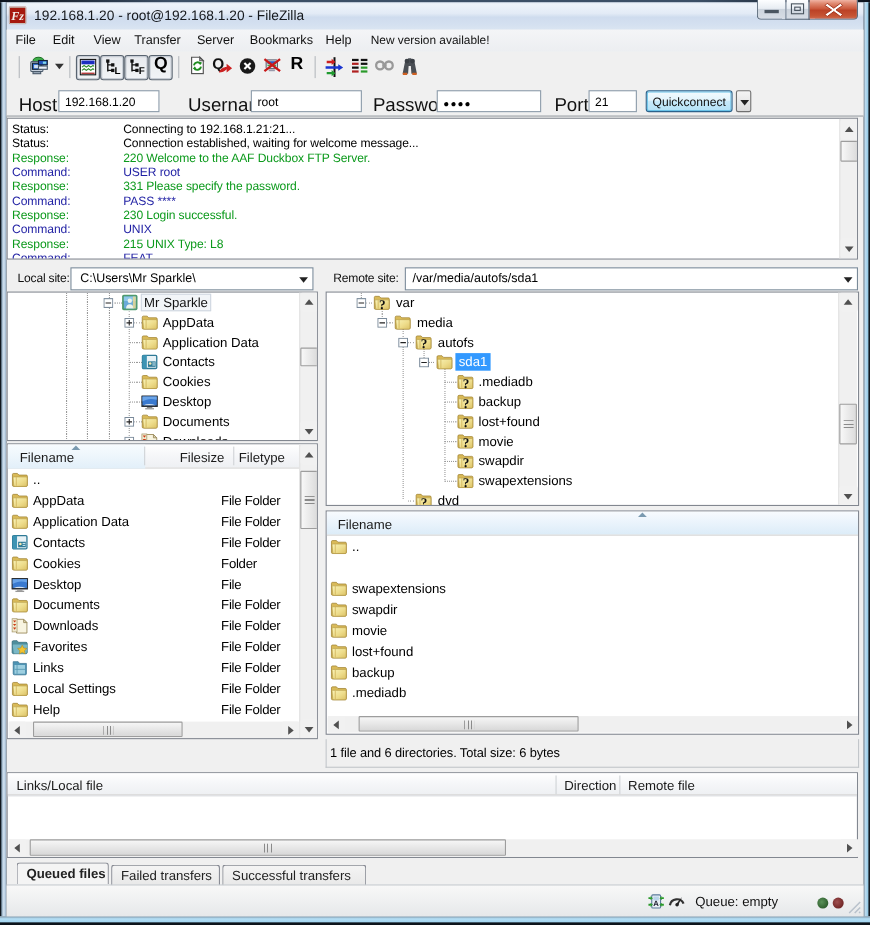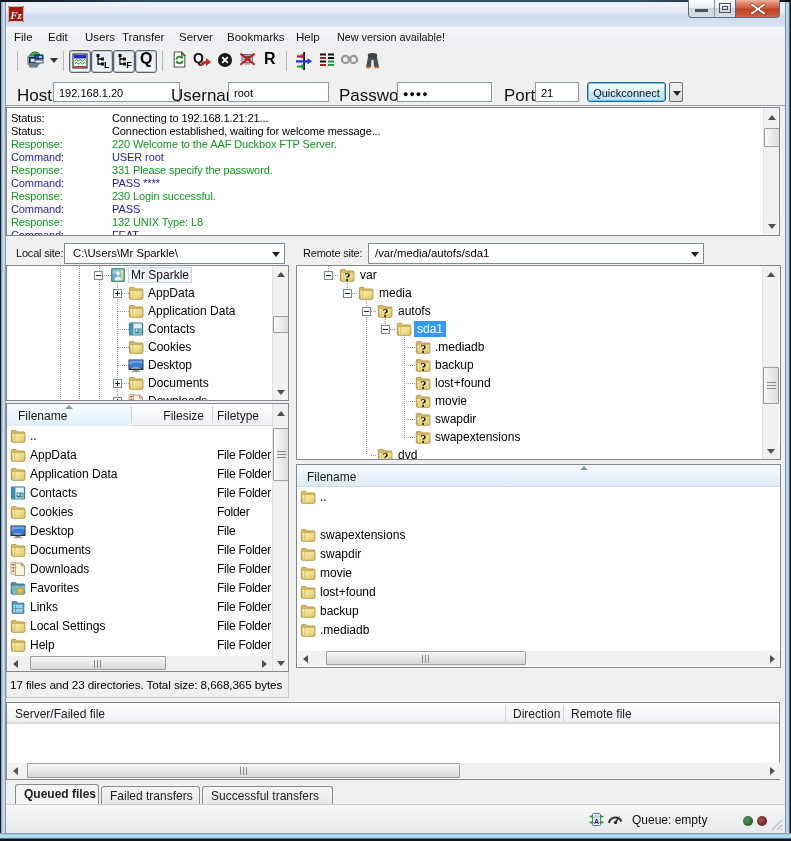--- a/index.html
+++ b/index.html
@@ -52,21 +52,21 @@
   
   .pane { position:absolute; border:1px solid #828790; background:#fff; overflow:hidden; }
   #ltree { left:6px; top:265px; width:283px; height:136px; }
   #rtree { left:296px; top:265px; width:485px; height:195px; }
   #llist { left:6px; top:403px; width:283px; height:269px; }
   #rlist { left:296px; top:464px; width:485px; height:204px; }
   .trow { position:absolute; height:18px; line-height:18px; white-space:nowrap; }
   .lrow { position:absolute; left:0; width:100%; height:19px; line-height:19px; white-space:nowrap; }
   .licon { position:absolute; left:3px; top:1px; width:16px; height:16px; }
   .ltxt { position:absolute; left:23px; top:0; }
-  .ftype { position:absolute; left:210px; top:0; letter-spacing:-0.25px; }
+  .ftype { position:absolute; left:194px; top:0; letter-spacing:-0.25px; }
   .ticon { position:absolute; }
   .vdots { position:absolute; width:1px; background-image:repeating-linear-gradient(180deg,#9a9a9a 0 1px,transparent 1px 2px); }
   .hdots { position:absolute; height:1px; background-image:repeating-linear-gradient(90deg,#9a9a9a 0 1px,transparent 1px 2px); }
   .tsel { position:absolute; top:1px; height:16px; background:#3399ff; color:#fff; padding:0 3px; line-height:16px; }
   .tsel2 { position:absolute; top:1px; height:16px; background:#f2f5f8; border:1px solid #d0d8e0; color:#111; padding:0 2px; line-height:15px; }
   .hdr { position:absolute; left:0; top:0; width:100%; height:21px; background:linear-gradient(180deg,#ffffff,#f6f7f9 45%,#eef0f3); border-bottom:1px solid #d5d5d5; }
   .hdrsort { position:absolute; top:0; height:22px; background:linear-gradient(180deg,#f7fbfe,#eef6fc 45%,#e2eff9); }
   .hdrcell { position:absolute; top:4px; color:#1a1a1a; }
   .hdrline { position:absolute; top:2px; width:1px; height:17px; background:#d0d3d6; }
   .vsb { position:absolute; background:#f0f0f0; border-left:1px solid #e2e2e2; }
@@ -169,37 +169,38 @@
   <div id="frame-top" class="abs"></div>
   <div id="frame-left" class="abs"></div>
   <div id="frame-right" class="abs"></div>
   <div id="frame-bottom" class="abs"></div>
 
   <svg id="fzicon" class="abs" viewBox="0 0 16 16">
     <rect x="0" y="0" width="16" height="16" rx="1" fill="#a6190f"></rect>
     <rect x="0.5" y="0.5" width="15" height="15" rx="1" fill="none" stroke="#c8c0b8" stroke-width="1"></rect>
     <text x="8" y="12.5" font-size="11" font-weight="bold" font-style="italic" fill="#f3efe9" text-anchor="middle" font-family="Liberation Serif">Fz</text>
   </svg>
+  <div id="title" class="abs">192.168.1.20 - root@192.168.1.20 - FileZilla</div>
   <div id="btn-min" class="abs wbtn">
       <div style="position:absolute;left:6px;top:9px;width:13px;height:3px;background:#4a5560;"></div>
     </div>
   <div id="btn-max" class="abs wbtn">
       <div style="position:absolute;left:4px;top:3px;width:12px;height:10px;border:1.5px solid #4a5560;"></div>
       <div style="position:absolute;left:7px;top:6px;width:6px;height:4px;border:1.5px solid #4a5560;"></div>
     </div>
   <div id="btn-close" class="abs wbtn">
       <svg style="position:absolute;left:13px;top:2px" width="18" height="14" viewBox="0 0 18 14">
         <path d="M3 1 L9 5.5 L15 1 L17 3 L11 7 L17 11 L15 13 L9 8.5 L3 13 L1 11 L7 7 L1 3 Z" fill="#fff" stroke="#9c2c16" stroke-width="0.8"></path>
       </svg>
     </div>
 
   <div id="menubar" class="abs">
     <div class="mi" style="left:8px">File</div>
     <div class="mi" style="left:42px">Edit</div>
-    <div class="mi" style="left:79px">Users</div>
+    <div class="mi" style="left:79px">View</div>
     <div class="mi" style="left:116px">Transfer</div>
     <div class="mi" style="left:173px">Server</div>
     <div class="mi" style="left:221px">Bookmarks</div>
     <div class="mi" style="left:290px">Help</div>
     <div class="mi" style="left:331px;font-size:10.8px">New version available!</div>
   </div>
 
   <div id="toolbar" class="abs">
     <div class="tsep" style="left:11px"></div>
     <svg style="position:absolute;left:20px;top:4px" width="18" height="18" viewBox="0 0 18 18">
@@ -288,21 +289,21 @@
     <svg style="position:absolute;left:358px;top:4px" width="17" height="18" viewBox="0 0 17 18">
       <path d="M2 16 L4 6 C4.2 4 6 3 7 3 L7 2 H10 L10 3 C11 3 12.8 4 13 6 L15 16 H10 L9.5 9 H7.5 L7 16 Z" fill="#4a4f55"></path>
       <circle cx="6" cy="4.5" r="2.2" fill="#3a3f45"></circle>
         <circle cx="11" cy="4.5" r="2.2" fill="#3a3f45"></circle>
       <path d="M2.2 15.2 h4 v2 h-4 Z M10.8 15.2 h4 v2 h-4 Z" fill="#d06020"></path>
     </svg>
   </div>
 
   <div id="quickbar" class="abs">
     <div class="qlabel" style="left:11px">Host:</div>
-    <div class="qinput" style="left:47px;width:127px">192.168.1.20</div>
+    <div class="qinput" style="left:47px;width:92px">192.168.1.20</div>
     <div class="qlabel" style="left:165px">Username:</div>
     <div class="qinput" style="left:222px;width:101px">root</div>
     <div class="qlabel" style="left:333px">Password:</div>
     <div class="qinput" style="left:391px;width:95px;letter-spacing:1px;font-size:9px;padding-top:6px">●●●●</div>
     <div class="qlabel" style="left:498px">Port:</div>
     <div class="qinput" style="left:529px;width:44px">21</div>
     <div id="qcbtn">Quickconnect</div>
     <div id="qcdrop">
         <div style="position:absolute;left:3px;top:8px;width:0;height:0;border-left:4px solid transparent;border-right:4px solid transparent;border-top:5px solid #222"></div>
       </div>
@@ -332,45 +333,45 @@
     <div class="logrow" style="top:69px">
         <span class="ll c-cmd">Command:</span>
         <span class="lv c-cmd">PASS ****</span>
       </div>
     <div class="logrow" style="top:82px">
         <span class="ll c-resp">Response:</span>
         <span class="lv c-resp">230 Login successful.</span>
       </div>
     <div class="logrow" style="top:95px">
         <span class="ll c-cmd">Command:</span>
-        <span class="lv c-cmd">PASS</span>
+        <span class="lv c-cmd">UNIX</span>
       </div>
     <div class="logrow" style="top:108px">
         <span class="ll c-resp">Response:</span>
-        <span class="lv c-resp">132 UNIX Type: L8</span>
+        <span class="lv c-resp">215 UNIX Type: L8</span>
       </div>
     <div class="logrow" style="top:121px">
         <span class="ll c-cmd">Command:</span>
         <span class="lv c-cmd">FEAT</span>
       </div>
     <div class="vsb" style="left:756px;top:0;width:17px;height:127px">
       <div class="sbbtn" style="left:0;top:1px">
           <div class="tri" style="left:4px;top:6px;border-left:4px solid transparent;border-right:4px solid transparent;border-bottom:5px solid #505050"></div>
         </div>
       <div class="sbthumb" style="left:0;top:20px;width:16px;height:19px"></div>
       <div class="sbbtn" style="left:0;top:109px">
           <div class="tri" style="left:4px;top:7px;border-left:4px solid transparent;border-right:4px solid transparent;border-top:5px solid #505050"></div>
         </div>
     </div>
   </div>
 
   <div class="sitelabel" style="left:16px">Local site:</div>
   <div class="combo" style="left:64px;width:221px">C:\Users\Mr Sparkle\<span class="arr"></span></div>
   <div class="sitelabel" style="left:303px">Remote site:</div>
-  <div class="combo" style="left:368px;width:336px;padding-left:6px">/var/media/autofs/sda1<span class="arr"></span></div>
+  <div class="combo" style="left:368px;width:412px;padding-left:6px">/var/media/autofs/sda1<span class="arr"></span></div>
 
   <div id="ltree" class="abs pane">
     <div class="vdots" style="left:53px;top:0;height:134px"></div>
     <div class="vdots" style="left:72px;top:0;height:134px"></div>
     <div class="vdots" style="left:92px;top:0;height:134px"></div>
     <div class="vdots" style="left:110px;top:17px;height:117px"></div>
     <div class="trow" style="left:0;top:0">
       <div class="hdots" style="left:97px;top:9px;width:9px"></div>
       <svg class="ticon" style="left:87px;top:5px" width="9" height="9">
           <use href="#exp"></use>
@@ -726,27 +727,27 @@
         </div>
       <div class="sbthumbh" style="left:28px;top:0;width:200px;height:14px">
           <div class="griph"></div>
         </div>
       <div class="sbbtn" style="left:466px;top:0;width:16px;height:15px">
           <div class="tri" style="left:6px;top:4px;border-top:4px solid transparent;border-bottom:4px solid transparent;border-left:5px solid #505050"></div>
         </div>
     </div>
   </div>
 
-  <div id="lstatus" class="abs">
-      <div style="position:absolute;left:3px;top:6px;font-size:11.7px;letter-spacing:-0.1px">17 files and 23 directories. Total size: 8,668,365 bytes</div>
+  <div id="rstatus" class="abs">
+      <div style="position:absolute;left:3px;top:6px;font-size:11.7px;letter-spacing:-0.1px">1 file and 6 directories. Total size: 6 bytes</div>
     </div>
 
   <div id="queue" class="abs">
     <div class="hdr" style="height:20px">
-      <div class="hdrcell" style="left:8px">Server/Failed file</div>
+      <div class="hdrcell" style="left:8px">Links/Local file</div>
       <div class="hdrcell" style="left:506px">Direction</div>
       <div class="hdrcell" style="left:564px">Remote file</div>
       <div class="hdrline" style="left:498px"></div>
       <div class="hdrline" style="left:556px"></div>
       <div style="position:absolute;left:0;top:20px;width:100%;height:1px;background:#d9dbde"></div>
     </div>
     <div class="hsb" style="left:1px;top:60px;width:772px;height:16px">
       <div class="sbbtn" style="left:0;top:0;width:16px;height:16px">
           <div class="tri" style="left:5px;top:4px;border-top:4px solid transparent;border-bottom:4px solid transparent;border-right:5px solid #505050"></div>
         </div>

